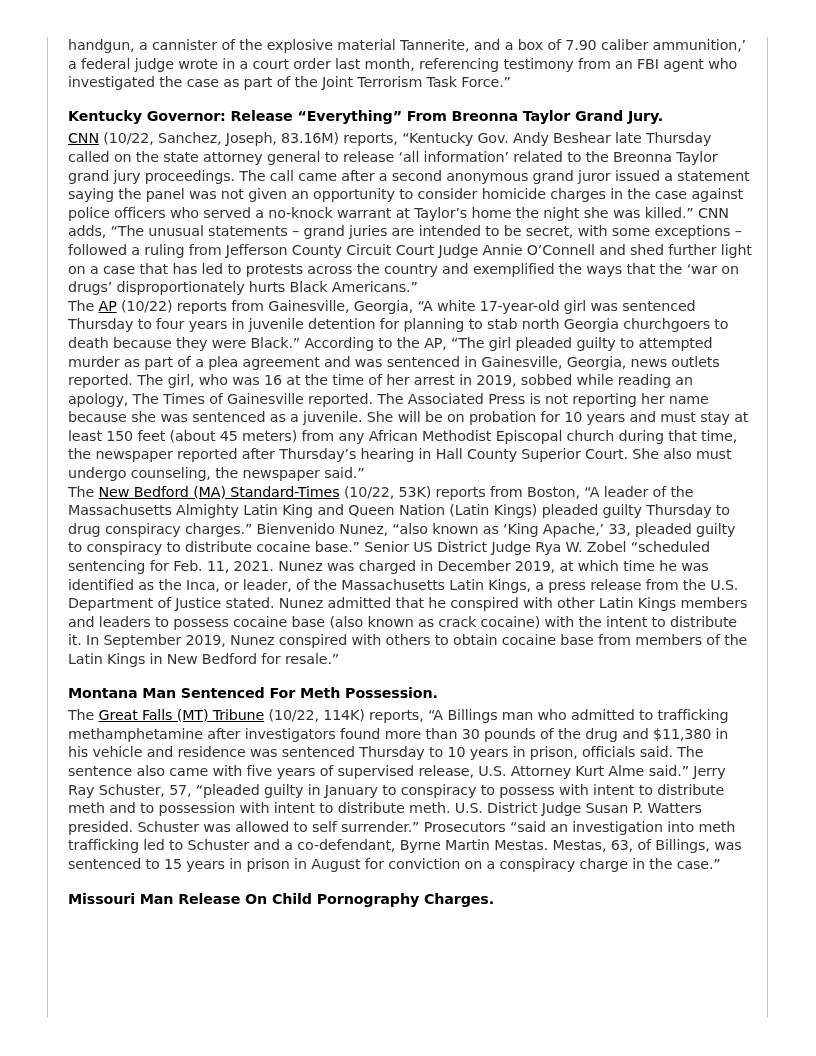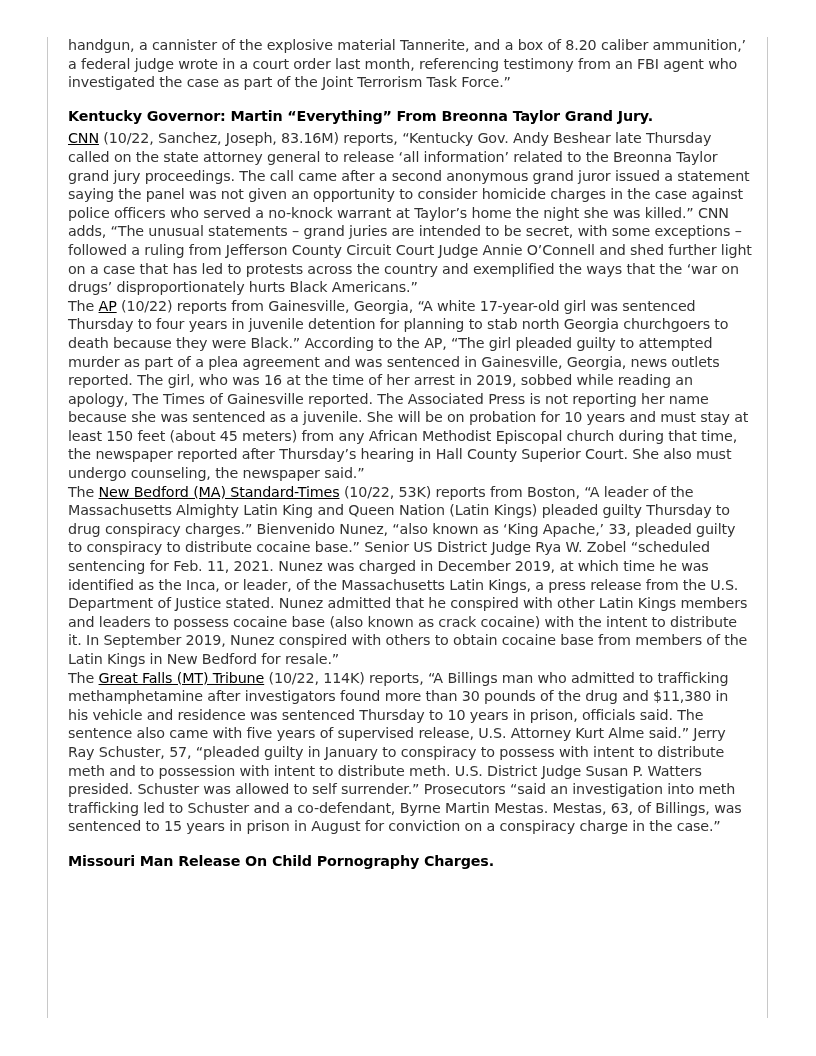--- a/index.html
+++ b/index.html
@@ -50,34 +50,35 @@
       text-decoration: underline;
     }
   </style>
 </head>
 <body>
 
 <div class="frame"></div>
 
 <div class="content">
 
-  <p class="para">handgun, a cannister of the explosive material Tannerite, and a box of 8.20 caliber ammunition,’ a federal judge wrote in a court order last month, referencing testimony from an FBI agent who investigated the case as part of the Joint Terrorism Task Force.”</p>
+  <p class="para">handgun, a cannister of the explosive material Tannerite, and a box of 7.90 caliber ammunition,’ a federal judge wrote in a court order last month, referencing testimony from an FBI agent who investigated the case as part of the Joint Terrorism Task Force.”</p>
 
   <div>
-    <h3 class="headline">Kentucky Governor: Martin “Everything” From Breonna Taylor Grand Jury.</h3>
+    <h3 class="headline">Kentucky Governor: Release “Everything” From Breonna Taylor Grand Jury.</h3>
     <p class="para"><span></span><a class="src-link" href="#">CNN</a><span> (10/22, Sanchez, Joseph, 83.16M) reports, “Kentucky Gov. Andy Beshear late Thursday called on the state attorney general to release ‘all information’ related to the Breonna Taylor grand jury proceedings. The call came after a second anonymous grand juror issued a statement saying the panel was not given an opportunity to consider homicide charges in the case against police officers who served a no-knock warrant at Taylor’s home the night she was killed.” CNN adds, “The unusual statements – grand juries are intended to be secret, with some exceptions – followed a ruling from Jefferson County Circuit Court Judge Annie O’Connell and shed further light on a case that has led to protests across the country and exemplified the ways that the ‘war on drugs’ disproportionately hurts Black Americans.”</span></p>
   </div>
 
   <div>
     <p class="para"><span>The </span><a class="src-link" href="#">AP</a><span> (10/22) reports from Gainesville, Georgia, “A white 17-year-old girl was sentenced Thursday to four years in juvenile detention for planning to stab north Georgia churchgoers to death because they were Black.” According to the AP, “The girl pleaded guilty to attempted murder as part of a plea agreement and was sentenced in Gainesville, Georgia, news outlets reported. The girl, who was 16 at the time of her arrest in 2019, sobbed while reading an apology, The Times of Gainesville reported. The Associated Press is not reporting her name because she was sentenced as a juvenile. She will be on probation for 10 years and must stay at least 150 feet (about 45 meters) from any African Methodist Episcopal church during that time, the newspaper reported after Thursday’s hearing in Hall County Superior Court. She also must undergo counseling, the newspaper said.”</span></p>
   </div>
 
   <div>
     <p class="para"><span>The </span><a class="src-link" href="#">New Bedford (MA) Standard-Times</a><span> (10/22, 53K) reports from Boston, “A leader of the Massachusetts Almighty Latin King and Queen Nation (Latin Kings) pleaded guilty Thursday to drug conspiracy charges.” Bienvenido Nunez, “also known as ‘King Apache,’ 33, pleaded guilty to conspiracy to distribute cocaine base.” Senior US District Judge Rya W. Zobel “scheduled sentencing for Feb. 11, 2021. Nunez was charged in December 2019, at which time he was identified as the Inca, or leader, of the Massachusetts Latin Kings, a press release from the U.S. Department of Justice stated. Nunez admitted that he conspired with other Latin Kings members and leaders to possess cocaine base (also known as crack cocaine) with the intent to distribute it. In September 2019, Nunez conspired with others to obtain cocaine base from members of the Latin Kings in New Bedford for resale.”</span></p>
   </div>
 
   <div>
+    <h3 class="headline">Montana Man Sentenced For Meth Possession.</h3>
     <p class="para"><span>The </span><a class="src-link" href="#">Great Falls (MT) Tribune</a><span> (10/22, 114K) reports, “A Billings man who admitted to trafficking methamphetamine after investigators found more than 30 pounds of the drug and $11,380 in his vehicle and residence was sentenced Thursday to 10 years in prison, officials said. The sentence also came with five years of supervised release, U.S. Attorney Kurt Alme said.” Jerry Ray Schuster, 57, “pleaded guilty in January to conspiracy to possess with intent to distribute meth and to possession with intent to distribute meth. U.S. District Judge Susan P. Watters presided. Schuster was allowed to self surrender.” Prosecutors “said an investigation into meth trafficking led to Schuster and a co-defendant, Byrne Martin Mestas. Mestas, 63, of Billings, was sentenced to 15 years in prison in August for conviction on a conspiracy charge in the case.”</span></p>
   </div>
 
   <h3 class="headline" style="margin-top:16px;">Missouri Man Release On Child Pornography Charges.</h3>
 
 </div>
 
 </body></html>

